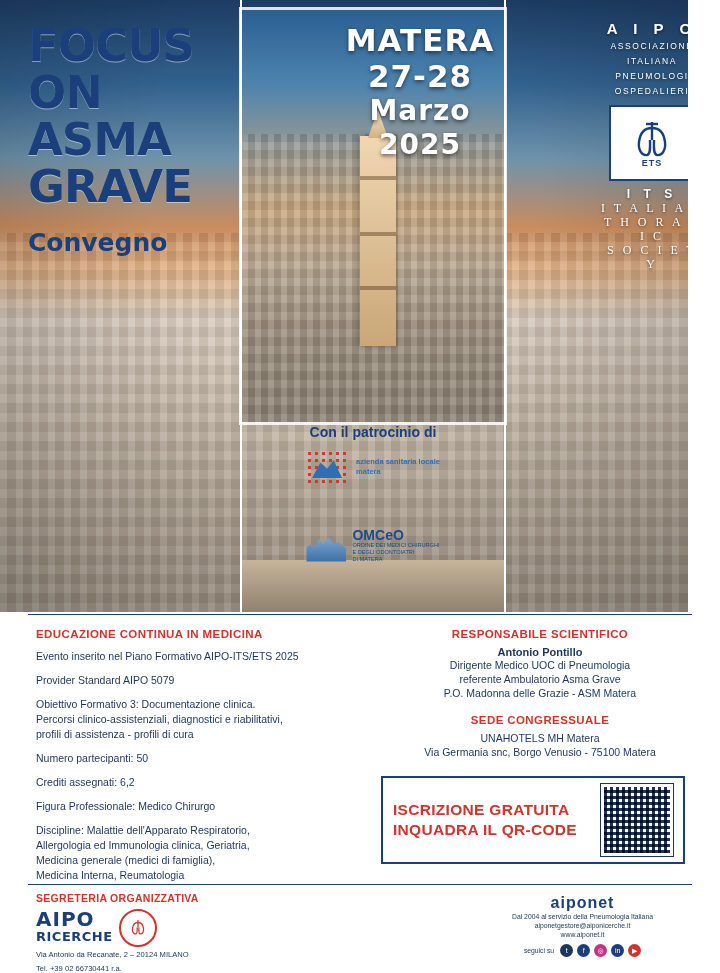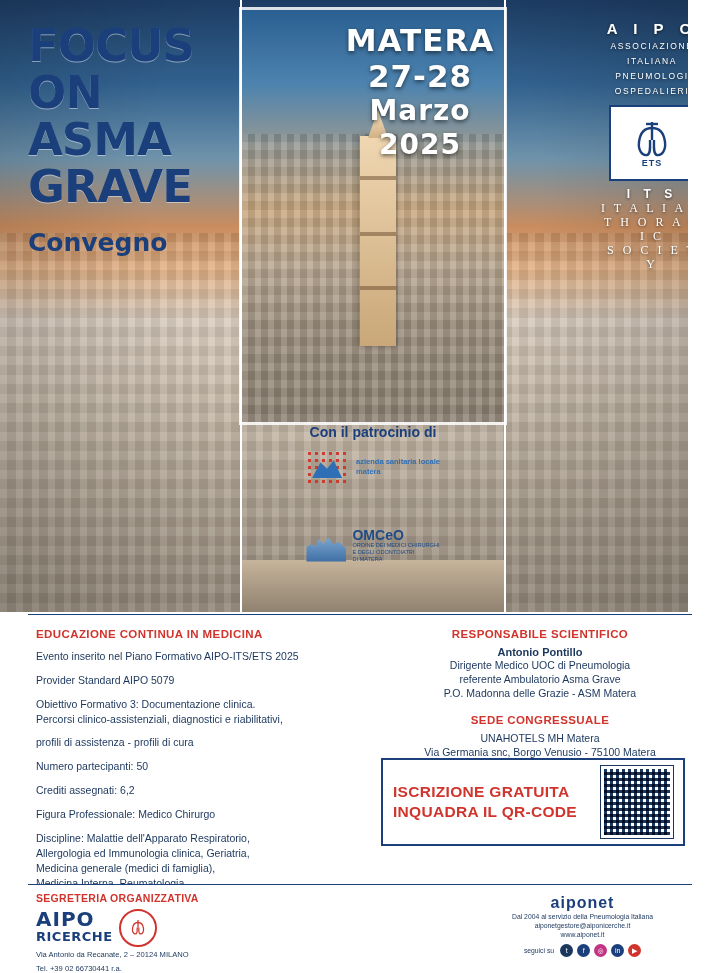--- a/index.html
+++ b/index.html
@@ -133,21 +133,21 @@
   .col-left{position:absolute;left:36px;top:16px;width:330px;}
   .h-red{font-size:11.5px;font-weight:700;color:#d0342c;letter-spacing:.4px;}
   .body-txt{font-size:10.5px;line-height:15px;color:#1b365d;margin-top:9px;}
   .body-txt p{margin:0 0 9px 0;}
 
   .col-right{position:absolute;left:390px;top:16px;width:300px;text-align:center;}
   .r-name{font-size:11px;font-weight:700;color:#1b365d;margin-top:6px;}
   .r-line{font-size:10.5px;line-height:14px;color:#1b365d;}
 
   .qrbox{
-    position:absolute;left:381px;top:146px;width:304px;height:88px;
+    position:absolute;left:381px;top:164px;width:304px;height:88px;
     border:2px solid #1a3f7a;display:flex;align-items:center;justify-content:space-between;
     padding:0 10px;box-sizing:border-box;
   }
   .qr-text{font-size:15.5px;font-weight:700;color:#d0342c;line-height:20px;letter-spacing:.3px;text-align:left;}
   .qr-code{width:66px;height:66px;background:
     repeating-linear-gradient(0deg,#1b365d 0 3px,#fff 3px 6px),
     repeating-linear-gradient(90deg,#1b365d 0 3px,rgba(255,255,255,0) 3px 6px);
     background-blend-mode:multiply;border:3px solid #fff;outline:1px solid #1b365d;}
 
   
@@ -256,21 +256,21 @@
 
   <div class="info">
     <div class="rule" style="top:2px"></div>
 
     <div class="col-left">
       <div class="h-red">EDUCAZIONE CONTINUA IN MEDICINA</div>
       <div class="body-txt">
         <p>Evento inserito nel Piano Formativo AIPO-ITS/ETS 2025</p>
         <p>Provider Standard AIPO 5079</p>
         <p style="margin-bottom:0">Obiettivo Formativo 3: Documentazione clinica.</p>
-        <p style="margin-bottom:8px">Percorsi clinico-assistenziali, diagnostici e riabilitativi,</p>
+        <p style="margin-bottom:0">Percorsi clinico-assistenziali, diagnostici e riabilitativi,</p>
         <p>profili di assistenza - profili di cura</p>
         <p>Numero partecipanti: 50</p>
         <p>Crediti assegnati: 6,2</p>
         <p>Figura Professionale: Medico Chirurgo</p>
         <p style="margin-bottom:0">Discipline: Malattie dell'Apparato Respiratorio,</p>
         <p style="margin-bottom:0">Allergologia ed Immunologia clinica, Geriatria,</p>
         <p style="margin-bottom:0">Medicina generale (medici di famiglia),</p>
         <p>Medicina Interna, Reumatologia</p>
       </div>
     </div>

